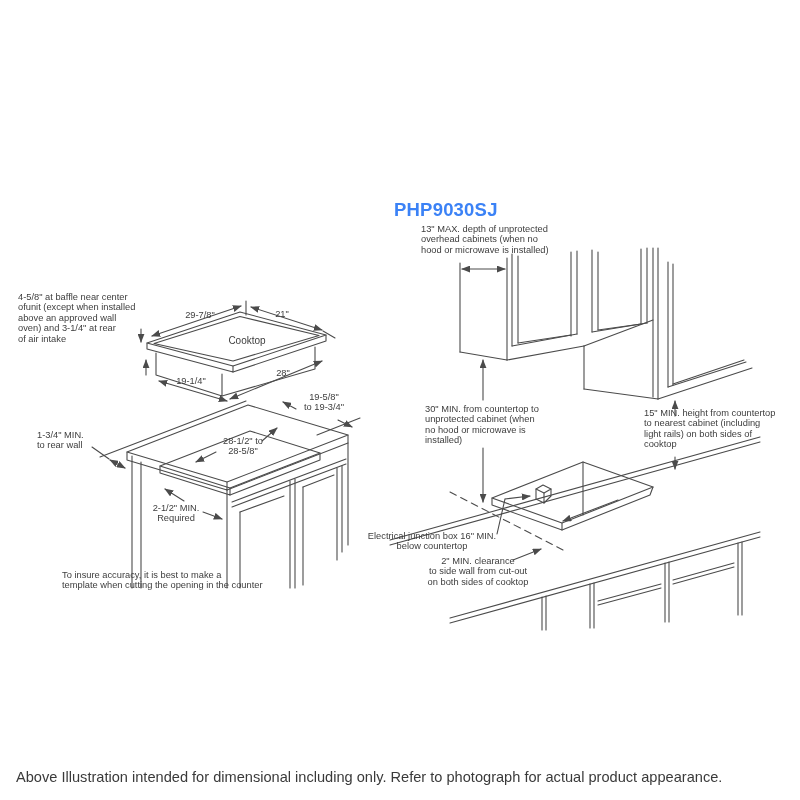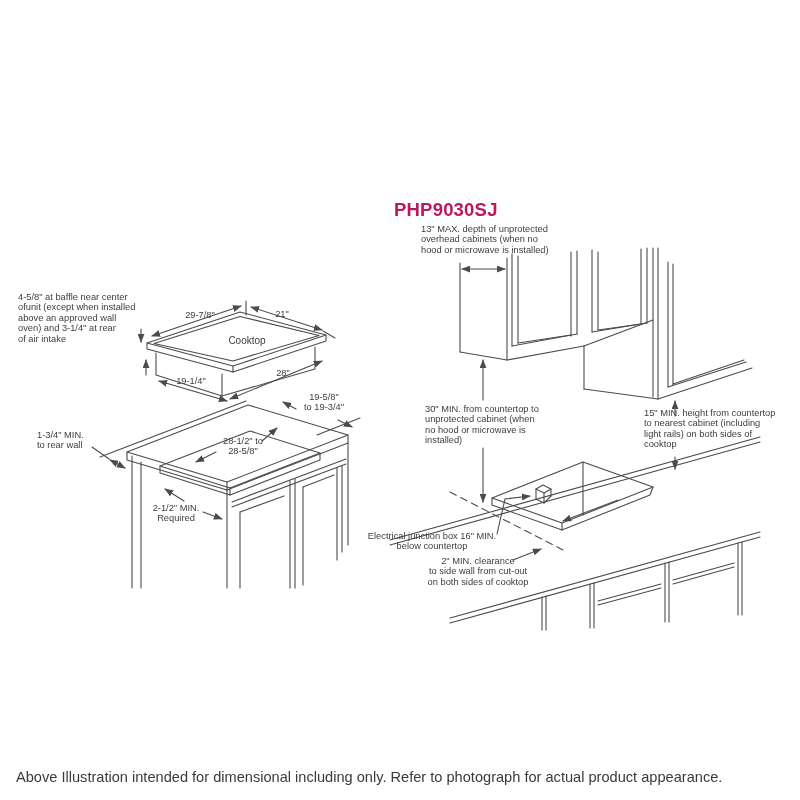--- a/index.html
+++ b/index.html
@@ -1,21 +1,21 @@
 <!DOCTYPE html>
 <html><head>
 <meta charset="utf-8">
 <style>
   html,body{margin:0;padding:0;background:#ffffff;}
   #page{position:relative;width:800px;height:800px;background:#ffffff;overflow:hidden;
         font-family:"Liberation Sans","DejaVu Sans",sans-serif;color:#3d3d3d;}
   svg{position:absolute;left:0;top:0;}
   .lbl{position:absolute;font-size:9.3px;line-height:10.4px;white-space:pre-line;color:#3d3d3d;}
   .ctr{text-align:center;}
-  .title{position:absolute;font-size:18.5px;font-weight:bold;letter-spacing:.2px;color:#be185d;}
+  .title{position:absolute;font-size:18.5px;font-weight:bold;letter-spacing:.2px;color:#3b82f6;}
   .footer{position:absolute;left:16px;top:769px;width:780px;font-size:14.6px;color:#3a3a3a;}
 </style>
 </head>
 <body>
 
 <div id="page">
 
   <svg width="800" height="800" viewBox="0 0 800 800">
     <defs>
       <marker id="ah" markerWidth="9" markerHeight="7" refX="8.2" refY="3.5" orient="auto-start-reverse" markerUnits="userSpaceOnUse">
@@ -178,20 +178,22 @@
 
   <div class="lbl ctr" style="left:292px;top:392px;width:64px;">19-5/8"
 to 19-3/4"</div>
   <div class="lbl" style="left:37px;top:430px;">1-3/4" MIN.
 to rear wall</div>
   <div class="lbl ctr" style="left:208px;top:436px;width:70px;">28-1/2" to
 28-5/8"</div>
   <div class="lbl ctr" style="left:145px;top:503px;width:62px;">2-1/2" MIN.
 Required</div>
 
+  <div class="lbl" style="left:62px;top:570px;">To insure accuracy, it is best to make a
+template when cutting the opening in the counter</div>
 
   <div class="title" style="left:394px;top:199px;">PHP9030SJ</div>
 
   <div class="lbl" style="left:421px;top:224px;">13" MAX. depth of unprotected
 overhead cabinets (when no
 hood or microwave is installed)</div>
   <div class="lbl" style="left:425px;top:404px;">30" MIN. from countertop to
 unprotected cabinet (when
 no hood or microwave is
 installed)</div>

